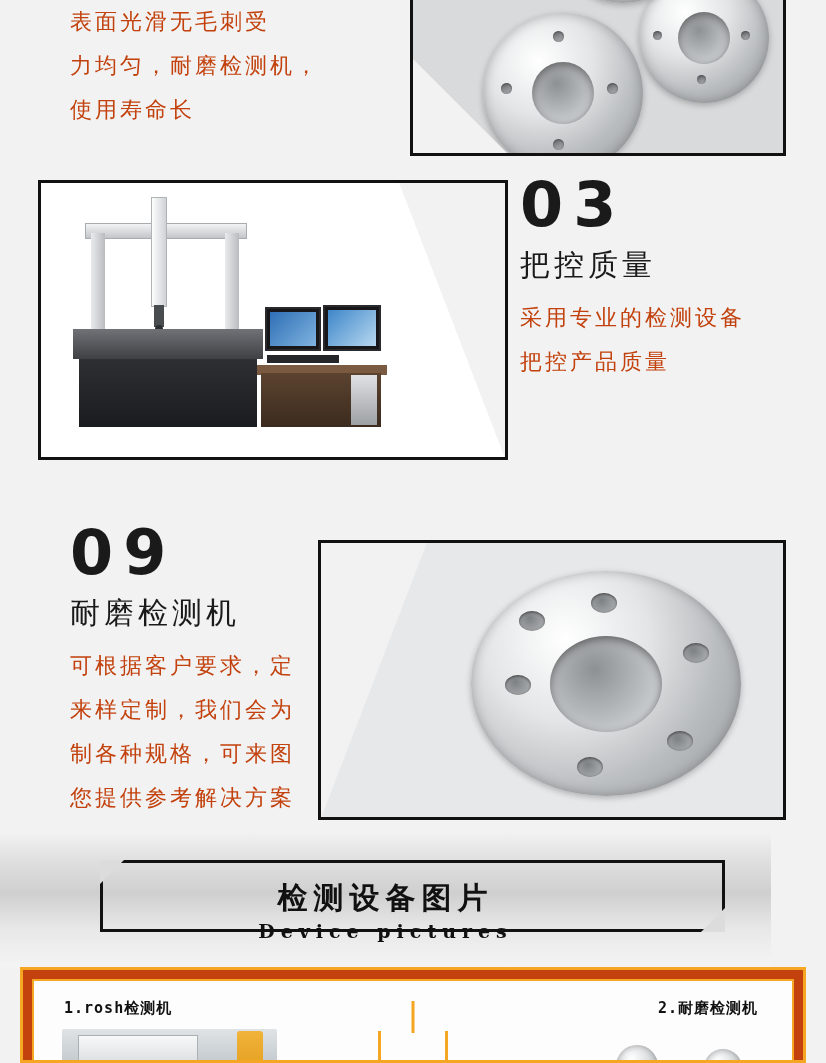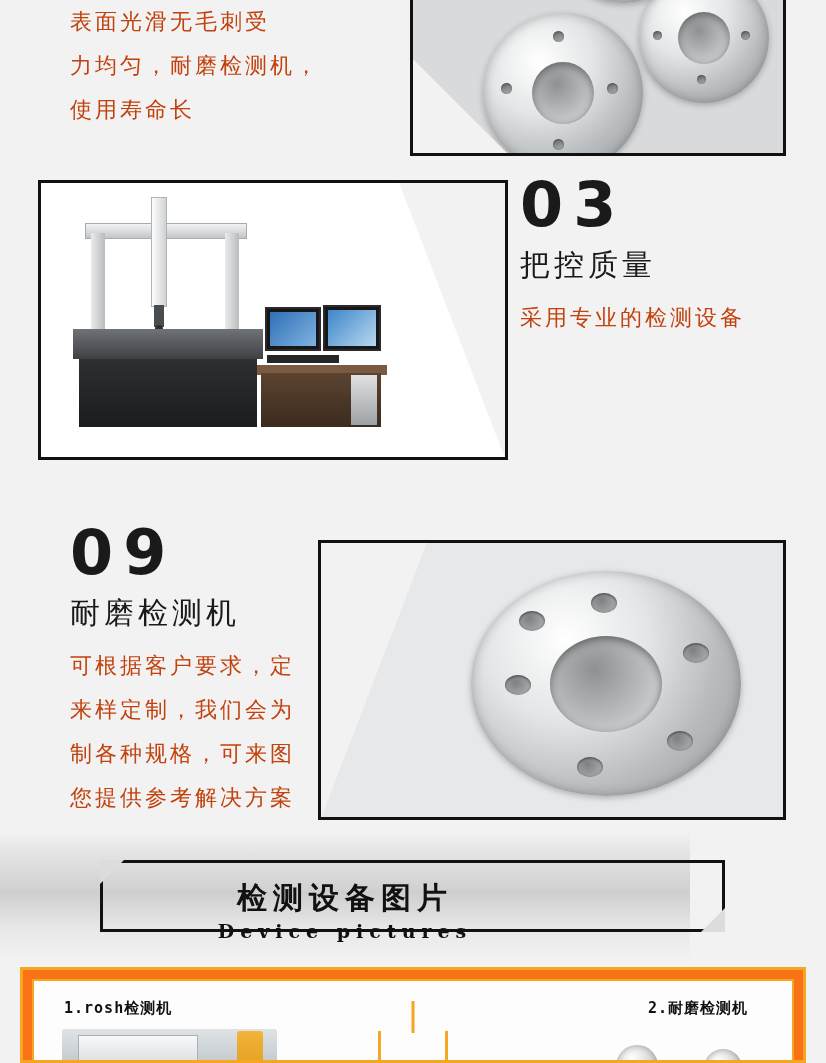--- a/index.html
+++ b/index.html
@@ -148,21 +148,21 @@
     width: 0; height: 0;
     border-left: 110px solid #f2f2f2;
     border-bottom: 286px solid transparent;
   }
 
   
   .banner-wrap {
     position: absolute;
     left: 0;
     top: 832px;
-    width: 690px;
+    width: 771px;
     height: 135px;
     background: linear-gradient(180deg, #f2f2f2 0%, #e2e2e2 18%, #cfcfcf 45%, #e8e8e8 72%, #f4f4f4 100%);
   }
   .banner-box {
     position: absolute;
     left: 100px;
     top: 28px;
     width: 625px;
     height: 72px;
     border: 3px solid #111;
@@ -203,21 +203,21 @@
     font-family: "DejaVu Serif", "Liberation Serif", serif;
   }
 
   
   .gallery {
     position: absolute;
     left: 20px;
     top: 967px;
     width: 786px;
     height: 96px;
-    background: #f97316;
+    background: #c2410c;
     border: 3px solid #f5a623;
     overflow: hidden;
   }
   .gal-inner {
     position: absolute;
     left: 9px; top: 9px;
     width: 762px; height: 110px;
     background: #fdfdfd;
     border: 2px solid #f5a623;
   }
@@ -225,21 +225,21 @@
     position: absolute;
     top: 18px;
     font-size: 15px;
     font-weight: bold;
     color: #111;
     letter-spacing: 1px;
     font-family: "DejaVu Sans Mono", "Liberation Mono", monospace;
     white-space: nowrap;
   }
   .gal-label.left { left: 30px; }
-  .gal-label.right { right: 44px; }
+  .gal-label.right { right: 34px; }
   .gal-divider {
     position: absolute;
     left: 50%;
     top: 50px;
     transform: translateX(-50%);
     width: 70px;
     height: 90px;
     border: 3px solid #f5a623;
     border-top: none;
   }
@@ -430,20 +430,21 @@
       <div class="desk"></div>
       <div class="tower2"></div>
     </div>
     <div class="notch-r"></div>
   </div>
 
   <div class="txt">
     <div class="bignum">03</div>
     <div class="subtitle">把控质量</div>
     <div class="desc-line">采用专业的检测设备</div>
+    <div class="desc-line">把控产品质量</div>
   </div>
 </div>
 
 <div class="sec04">
   <div class="txt">
     <div class="bignum">09</div>
     <div class="subtitle">耐磨检测机</div>
     <div class="desc-line">可根据客户要求，定</div>
     <div class="desc-line">来样定制，我们会为</div>
     <div class="desc-line">制各种规格，可来图</div>

